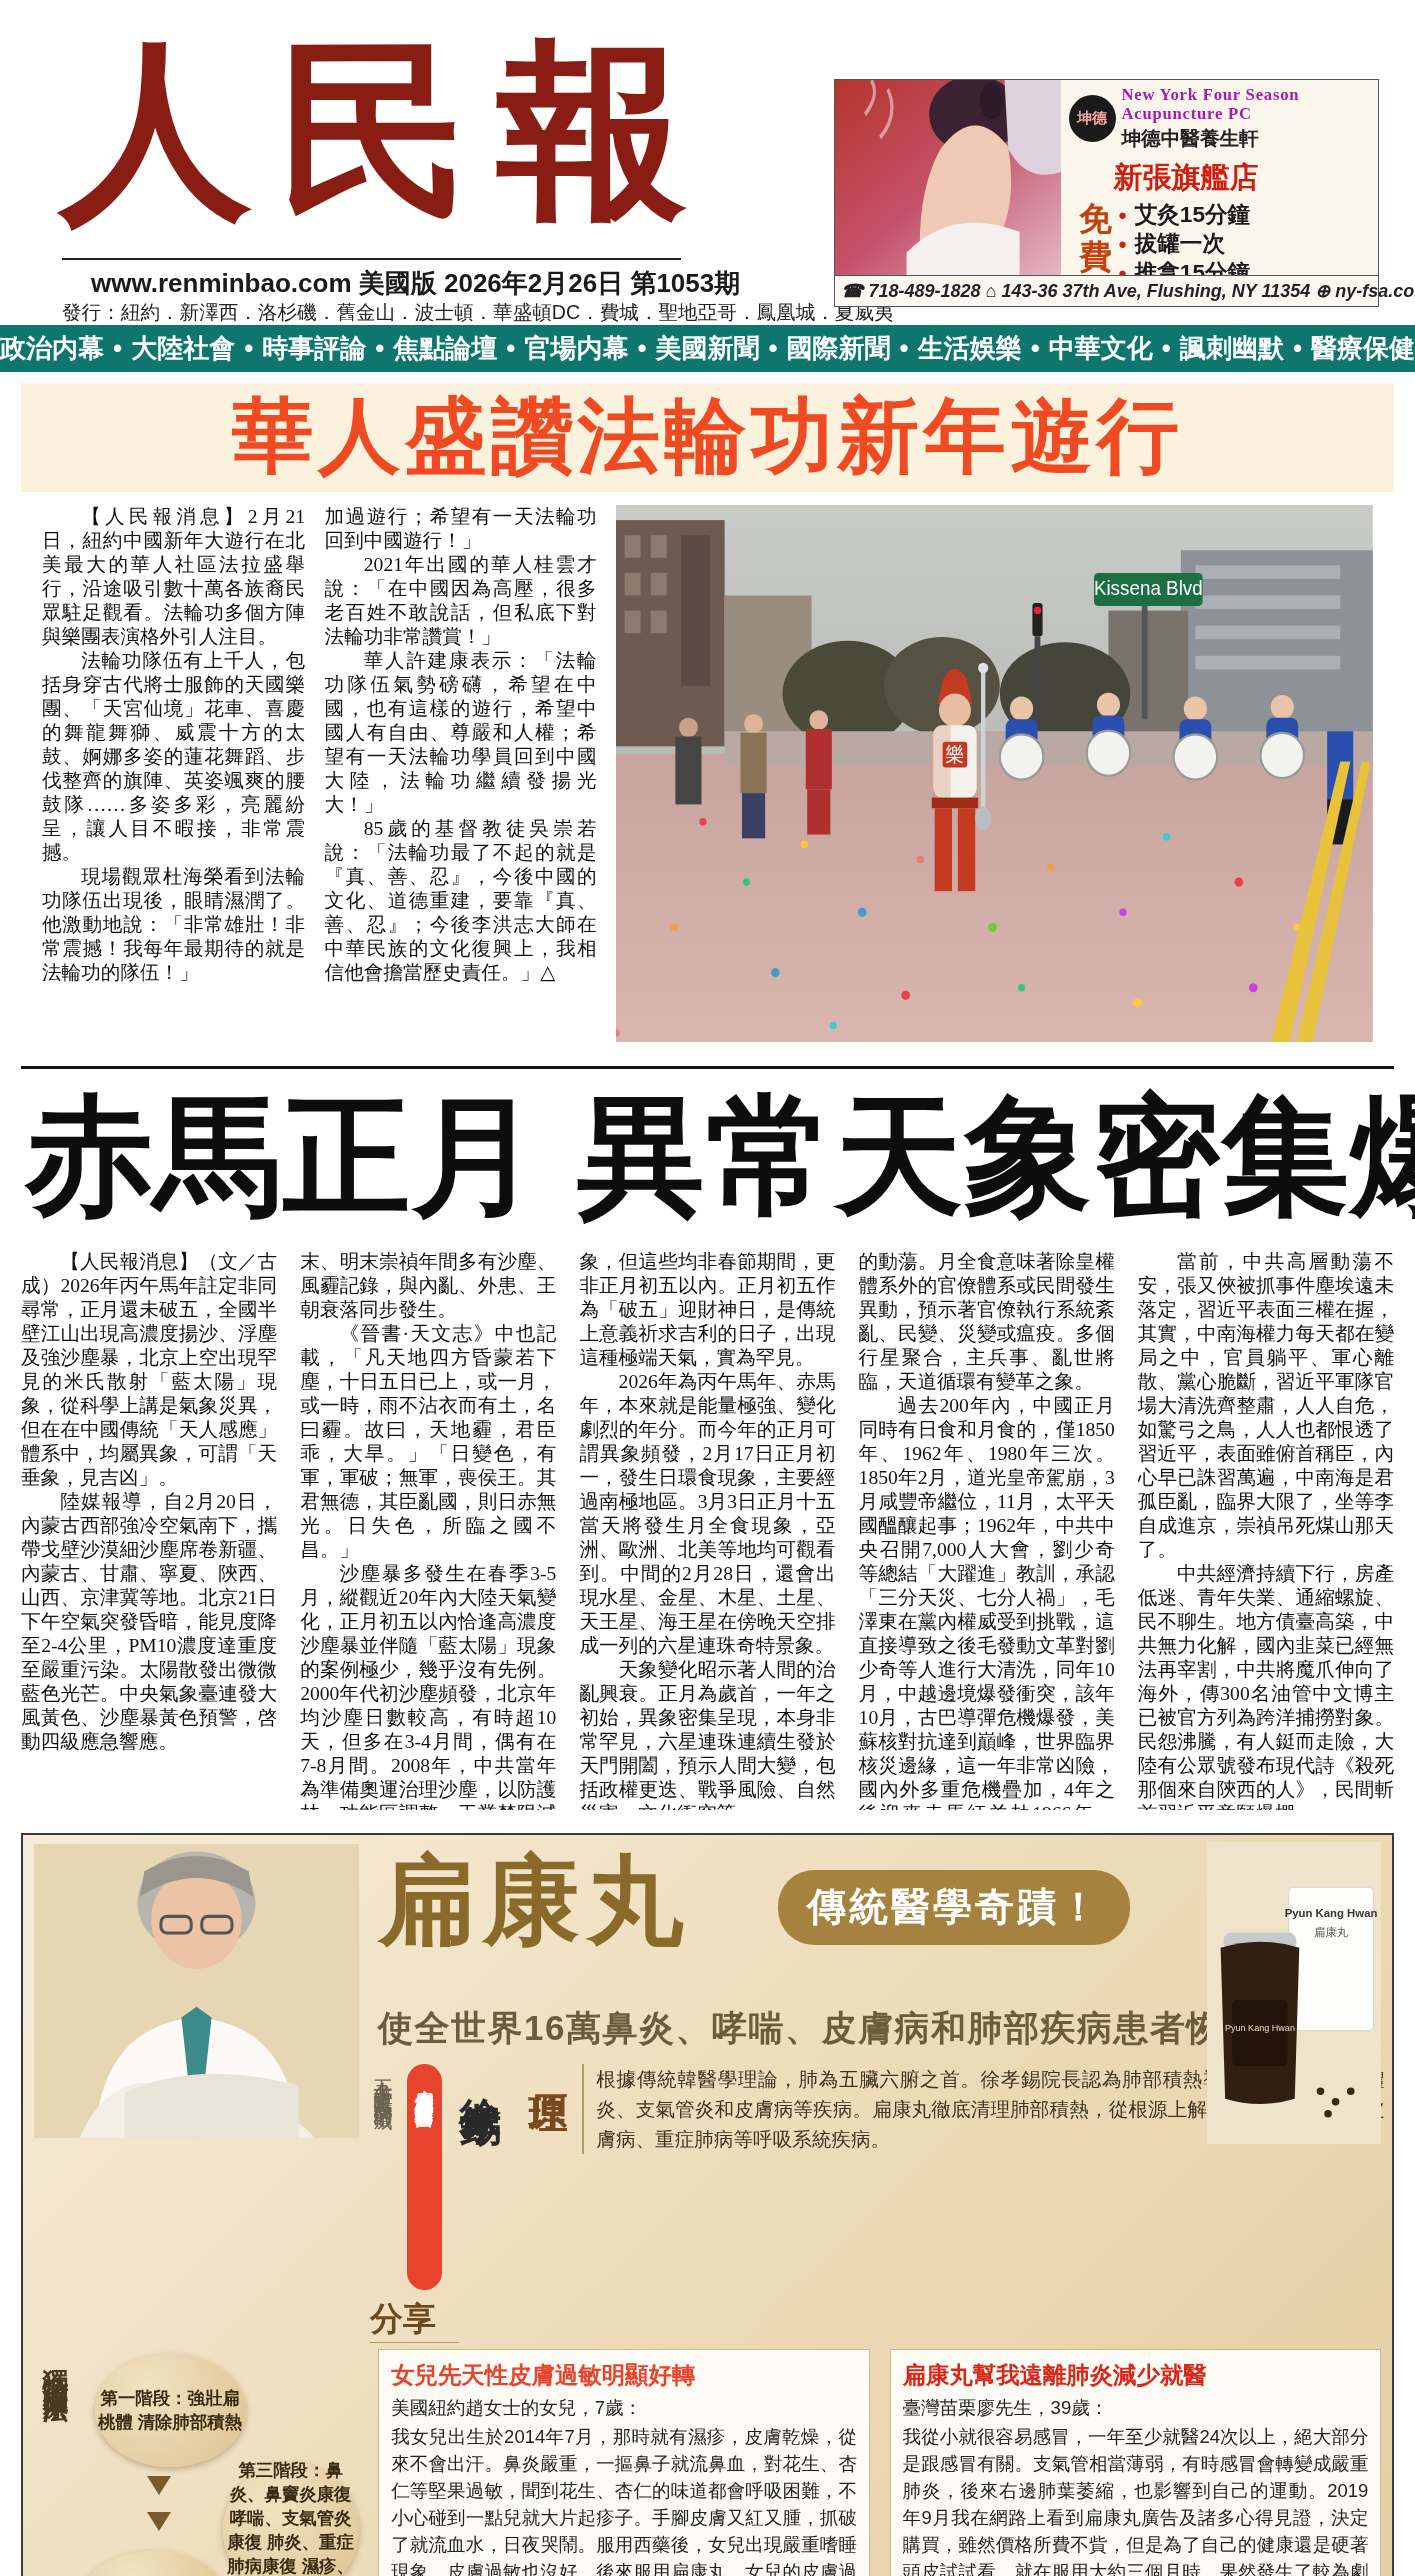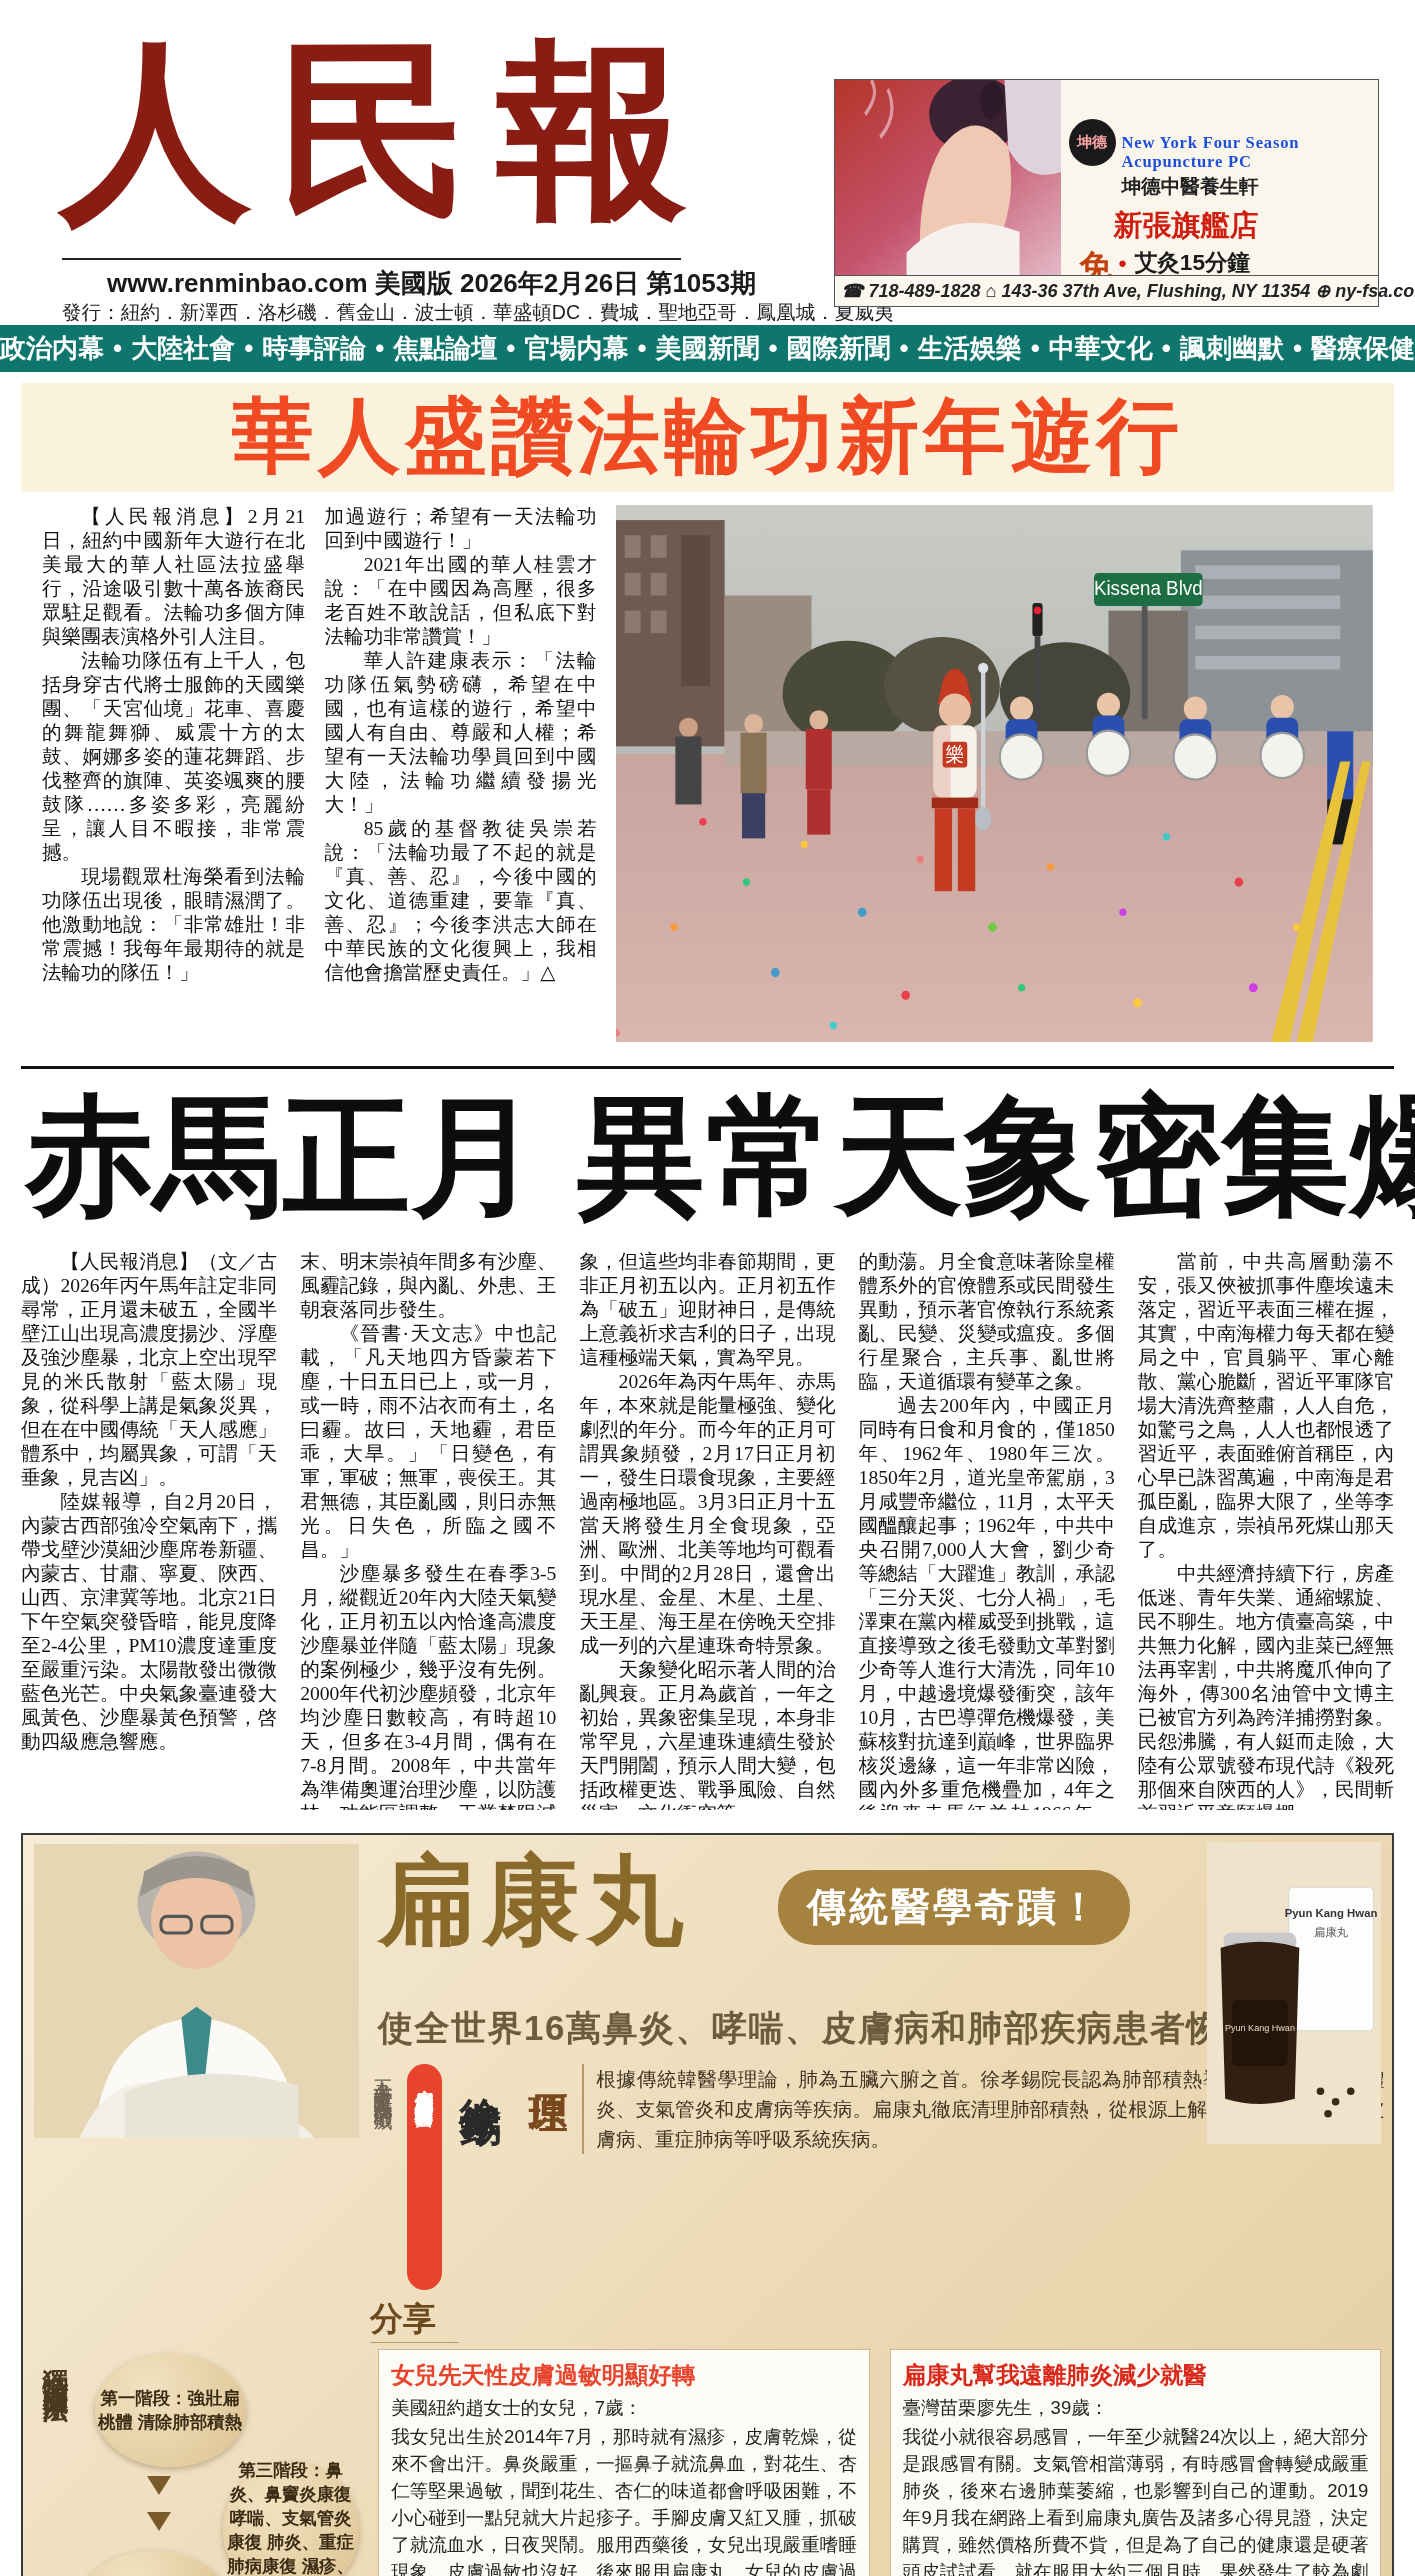--- a/index.html
+++ b/index.html
@@ -6,34 +6,34 @@
   body{width:1415px;font-family:"Liberation Serif","DejaVu Serif",serif;color:#111;}
   .page{width:1415px;overflow:hidden;background:#fff;}
 
   
   .header{position:relative;height:325px;background:#fff;}
   .masthead{position:absolute;left:60px;top:7.5px;width:649px;height:249px;
     font-size:192px;font-weight:bold;color:#8a1d13;letter-spacing:26px;line-height:249px;
     font-family:"Liberation Serif",serif;white-space:nowrap;}
   .mast-underline{position:absolute;left:62px;top:258px;width:619px;height:2.3px;background:#222;}
   .info-line{position:absolute;left:91px;top:266px;width:604px;font-family:"Liberation Sans","DejaVu Sans",sans-serif;
-    font-weight:bold;font-size:26px;color:#1a1a1a;white-space:nowrap;margin-left:16px;}
+    font-weight:bold;font-size:26px;color:#1a1a1a;white-space:nowrap;}
   .issue-line{position:absolute;left:62px;top:299px;width:634px;font-family:"Liberation Sans",sans-serif;
     font-size:19.6px;color:#222;white-space:nowrap;text-align:center;}
 
   
   .acu-ad{position:absolute;left:834px;top:79px;width:543px;height:226px;border:1.5px solid #555;
     background:#faf6ec;display:flex;flex-direction:column;}
   .acu-main{flex:1;display:flex;overflow:hidden;}
   .acu-photo{width:226px;height:100%;flex:0 0 226px;}
   .acu-right{flex:1;position:relative;padding:4.5px 7.5px;}
   .acu-head{display:flex;align-items:center;gap:6px;}
   .acu-logo{width:47px;height:47px;border-radius:50%;background:#1a1a1a;color:#fca5a5;display:flex;
     align-items:center;justify-content:center;font-size:15px;font-weight:bold;flex:0 0 47px;}
-  .acu-en{font-family:"Liberation Serif",serif;font-size:16.6px;font-weight:bold;color:#1d4ed8;line-height:19.6px;letter-spacing:0.8px;margin-top:48px;}
+  .acu-en{font-family:"Liberation Serif",serif;font-size:16.6px;font-weight:bold;color:#a21caf;line-height:19.6px;letter-spacing:0.8px;}
   .acu-cn{font-size:19.6px;color:#222;margin-top:1.5px;font-weight:bold;}
   .acu-banner{color:#cf1d10;font-size:29px;font-weight:bold;margin:6px 0 1.5px 45px;font-family:"Liberation Sans",sans-serif;}
   .acu-free-row{display:flex;margin-left:10.6px;}
   .acu-free{color:#c2410c;font-size:33px;font-weight:bold;width:39px;line-height:38px;font-family:"Liberation Sans",sans-serif;}
   .acu-items{list-style:none;margin:0;padding:0;font-family:"Liberation Sans",sans-serif;font-size:22.6px;font-weight:bold;color:#1a1a1a;}
   .acu-items span{display:block;line-height:29px;}
   .acu-items span::before{content:"●";color:#cf1d10;font-size:15px;margin-right:7.5px;vertical-align:2.3px;}
   .acu-contact{border-top:1.5px solid #555;background:#fbf8f0;font-family:"Liberation Sans",sans-serif;
     font-style:italic;font-weight:bold;font-size:18px;color:#222;padding:3.8px 6px;white-space:nowrap;}
 

